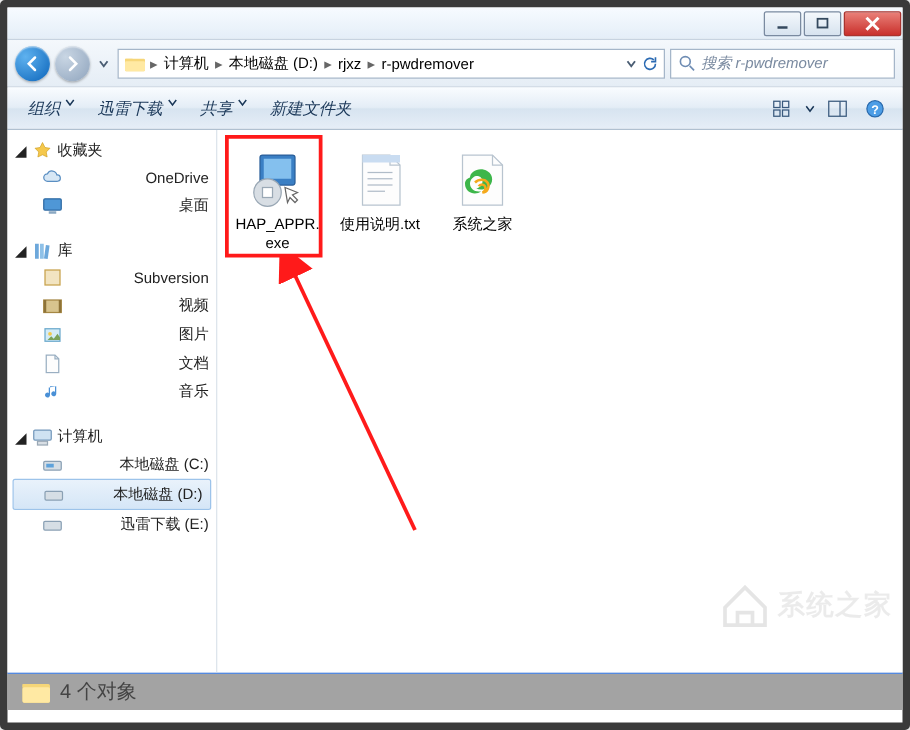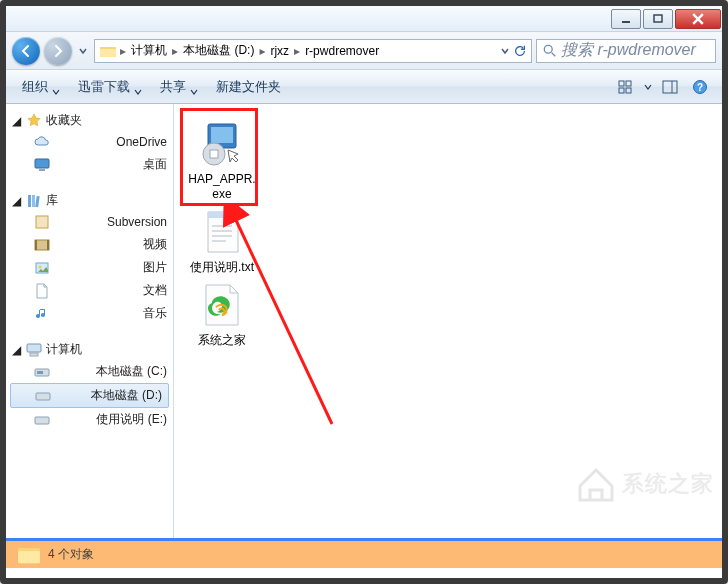--- a/index.html
+++ b/index.html
@@ -19,49 +19,49 @@
 .navbtn { width:28px; height:28px; border-radius:50%; display:flex; align-items:center; justify-content:center; cursor:pointer; }
 .navbtn.back { background: radial-gradient(circle at 30% 30%, #5fb2ef, #0b64ba); box-shadow: inset 0 1px 1px rgba(255,255,255,.5), 0 1px 2px rgba(0,0,0,.3); }
 .navbtn.fwd { background: radial-gradient(circle at 30% 30%, #c9d6e4, #8fa4bd); box-shadow: inset 0 1px 1px rgba(255,255,255,.5), 0 1px 2px rgba(0,0,0,.3); }
 .navbtn svg { stroke:#fff; }
 .dropdown-arrow { width:14px; display:flex; align-items:center; justify-content:center; }
 .addressbar { flex:1; height:24px; background:#fff; border:1px solid #a5b6c9; display:flex; align-items:center; padding:0 4px; font-size:12px; gap:2px; }
 .addressbar .folder-icon { width:18px; height:16px; }
 .addressbar .crumb { padding:0 2px; cursor:pointer; white-space:nowrap; }
 .addressbar .sep { color:#666; padding:0 1px; }
 .addr-end { display:flex; align-items:center; gap:4px; margin-left:auto; }
-.searchbox { width:180px; height:24px; background:#fff; border:1px solid #a5b6c9; display:flex; align-items:center; padding:0 6px; font-size:16px; color:#7a8aa0; font-style:italic; gap:4px; }
+.searchbox { width:180px; height:24px; background:#fff; border:1px solid #a5b6c9; display:flex; align-items:center; padding:0 6px; font-size:12px; color:#7a8aa0; font-style:italic; gap:4px; }
 
 
 .toolbar { height: 34px; background: linear-gradient(#f9fcff,#e4edf6 48%,#d7e4f0 52%,#e6eef7); border-bottom:1px solid #b0c0d0; display:flex; align-items:center; padding:0 10px; font-size:13px; color:#1a3758; gap:6px; }
-.toolbar .tb-item { display:flex; align-items:flex-end; gap:4px; padding:0 6px; cursor:pointer; }
+.toolbar .tb-item { display:flex; align-items:flex-start; gap:4px; padding:0 6px; cursor:pointer;font-style:italic; }
 .toolbar .tb-right { margin-left:auto; display:flex; align-items:center; gap:6px; }
 .tb-iconbtn { width:24px; height:22px; display:flex; align-items:center; justify-content:center; cursor:pointer; border-radius:2px; }
 
 
 .main { display:flex; height:434px; }
 .sidebar { width:168px; background:#fff; border-right:1px solid #d4dde6; overflow:hidden; padding-top:6px; font-size:12px; color:#222; }
 .sidebar .section { margin-bottom:14px; }
 .sidebar .hdr { display:flex; align-items:center; padding:2px 6px; gap:4px; cursor:pointer; }
 .sidebar .hdr .arrow { width:10px; }
 .sidebar .item { display:flex; align-items:center; padding:3px 6px 3px 28px; gap:6px; cursor:pointer; white-space:nowrap;justify-content:space-between; }
 .sidebar .item.selected { background: linear-gradient(#e9f2fb,#d5e6f7); border:1px solid #9cc3ea; border-radius:2px; margin:0 4px; padding-left:24px; }
 .icon16 { width:16px; height:16px; flex-shrink:0; }
 
 
 .content { flex:1; background:#fff; position:relative; padding:16px 12px; }
-.filegrid { display:flex; flex-wrap:wrap; gap:6px 10px; align-content:flex-start;flex-direction:column; }
+.filegrid { display:flex; flex-wrap:wrap; gap:6px 10px; align-content:flex-start; }
 .fileitem { width:72px; text-align:center; font-size:12px; line-height:1.25; cursor:pointer; position:relative; }
 .fileicon { width:48px; height:48px; margin:0 auto 4px; display:flex; align-items:center; justify-content:center; }
 .filelabel { word-break:break-all; }
 .highlight-box { position:absolute; border:3px solid #ff1a1a; pointer-events:none; }
 .annotation-arrow { position:absolute; pointer-events:none; }
 
 
-.statusbar { height:30px; border-top:3px solid #3b82f6; display:flex; align-items:center; padding:0 10px; gap:10px; font-size:12px; color:#444; background:#fdba74;}
+.statusbar { height:30px; border-top:1px solid #3b82f6; display:flex; align-items:center; padding:0 10px; gap:10px; font-size:16px; color:#444; background:#a3a3a3;}
 .statusbar .folder-icon-lg { width:22px; height:22px; }
 
 
 .folder-svg rect.back { fill:#f6d678; }
 .folder-svg rect.front { fill:#ffe9a3; }
 .folder-svg path.tab { fill:#f6d678; }
 
 
 .watermark { position:absolute; right:8px; bottom:34px; font-size:22px; font-weight:bold; color:rgba(0,0,0,0.08); display:flex; align-items:center; gap:6px; pointer-events:none; letter-spacing:1px;}
 .watermark .house { width:40px; height:40px; }
@@ -284,21 +284,21 @@
         <div class="item selected">
           <svg class="icon16" viewBox="0 0 16 16">
               <rect x="1" y="5" width="14" height="7" rx="1" fill="#d6dee5" stroke="#8aa0b4"></rect>
             </svg>
           <span>本地磁盘 (D:)</span>
         </div>
         <div class="item">
           <svg class="icon16" viewBox="0 0 16 16">
               <rect x="1" y="5" width="14" height="7" rx="1" fill="#d6dee5" stroke="#8aa0b4"></rect>
             </svg>
-          <span>使用说明 (E:)</span>
+          <span>迅雷下载 (E:)</span>
         </div>
       </div>
 
     </div>
 
     <div class="content">
       <div class="filegrid">
         <div class="fileitem">
           <div class="fileicon">
             <svg width="48" height="48" viewBox="0 0 48 48">

